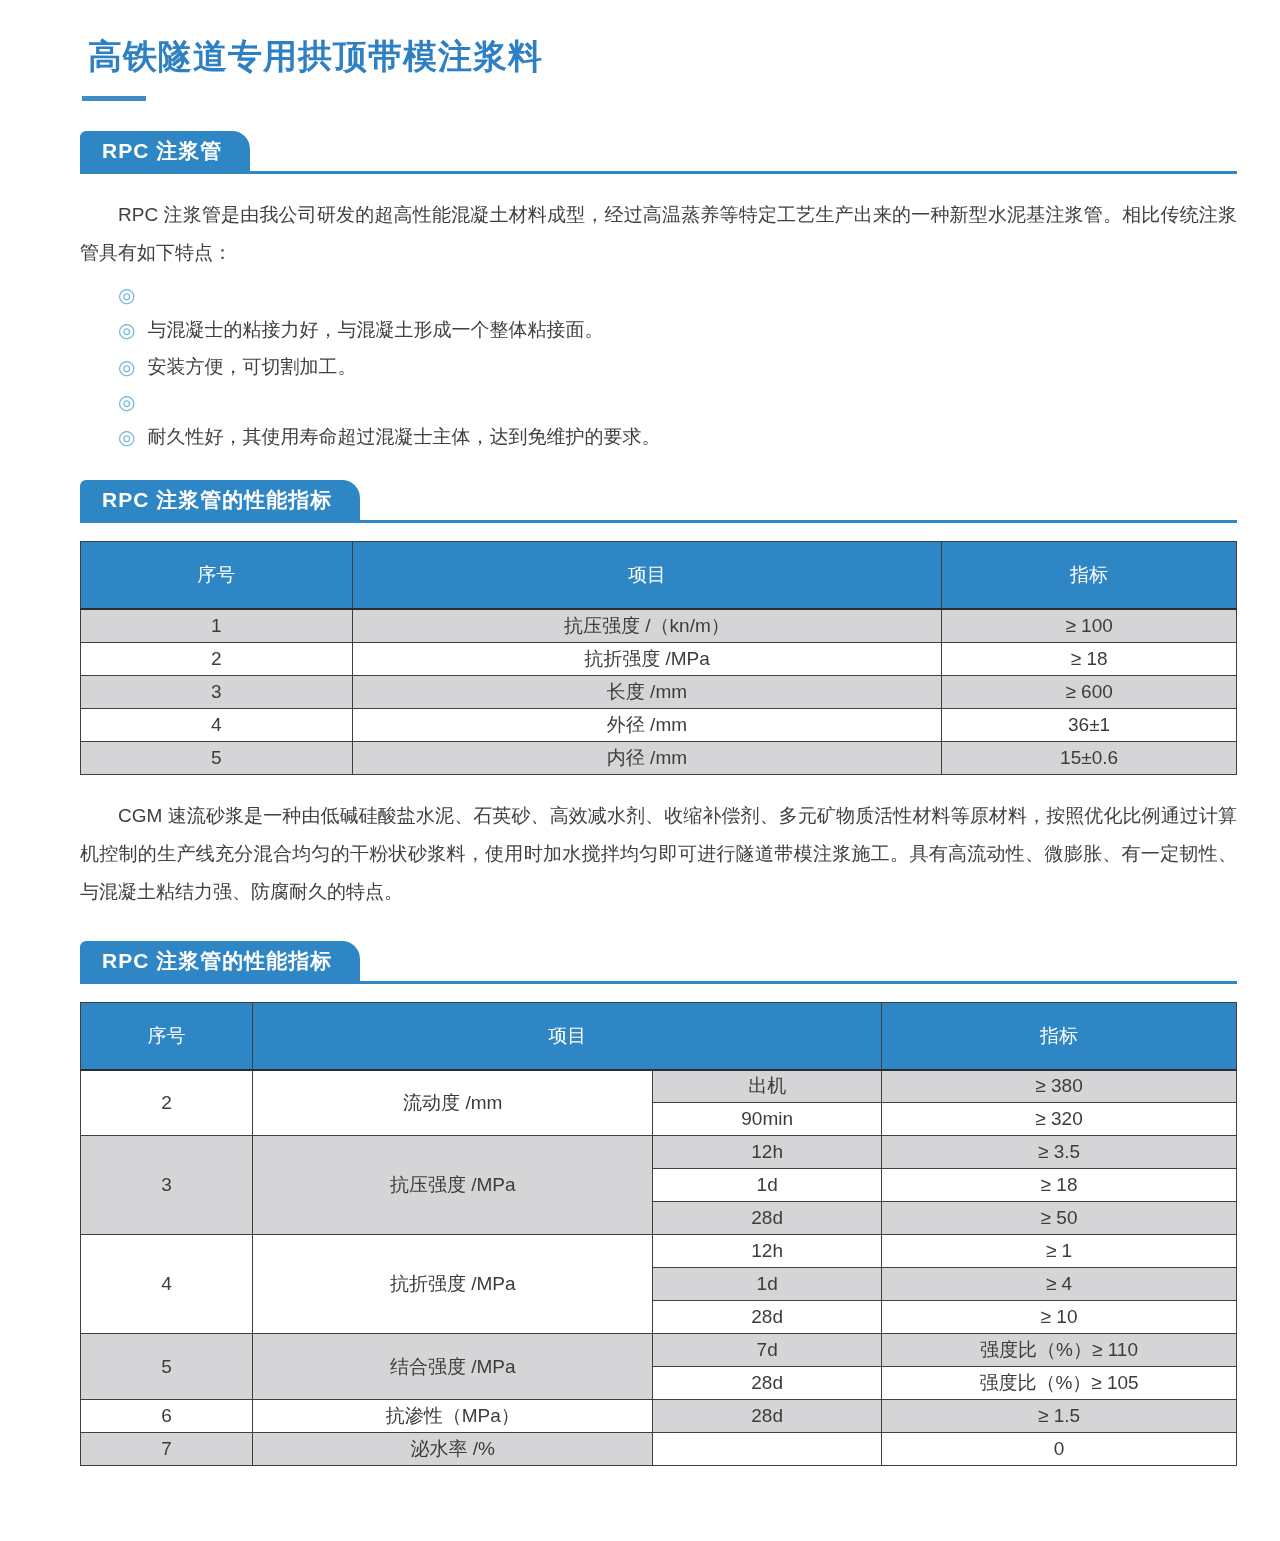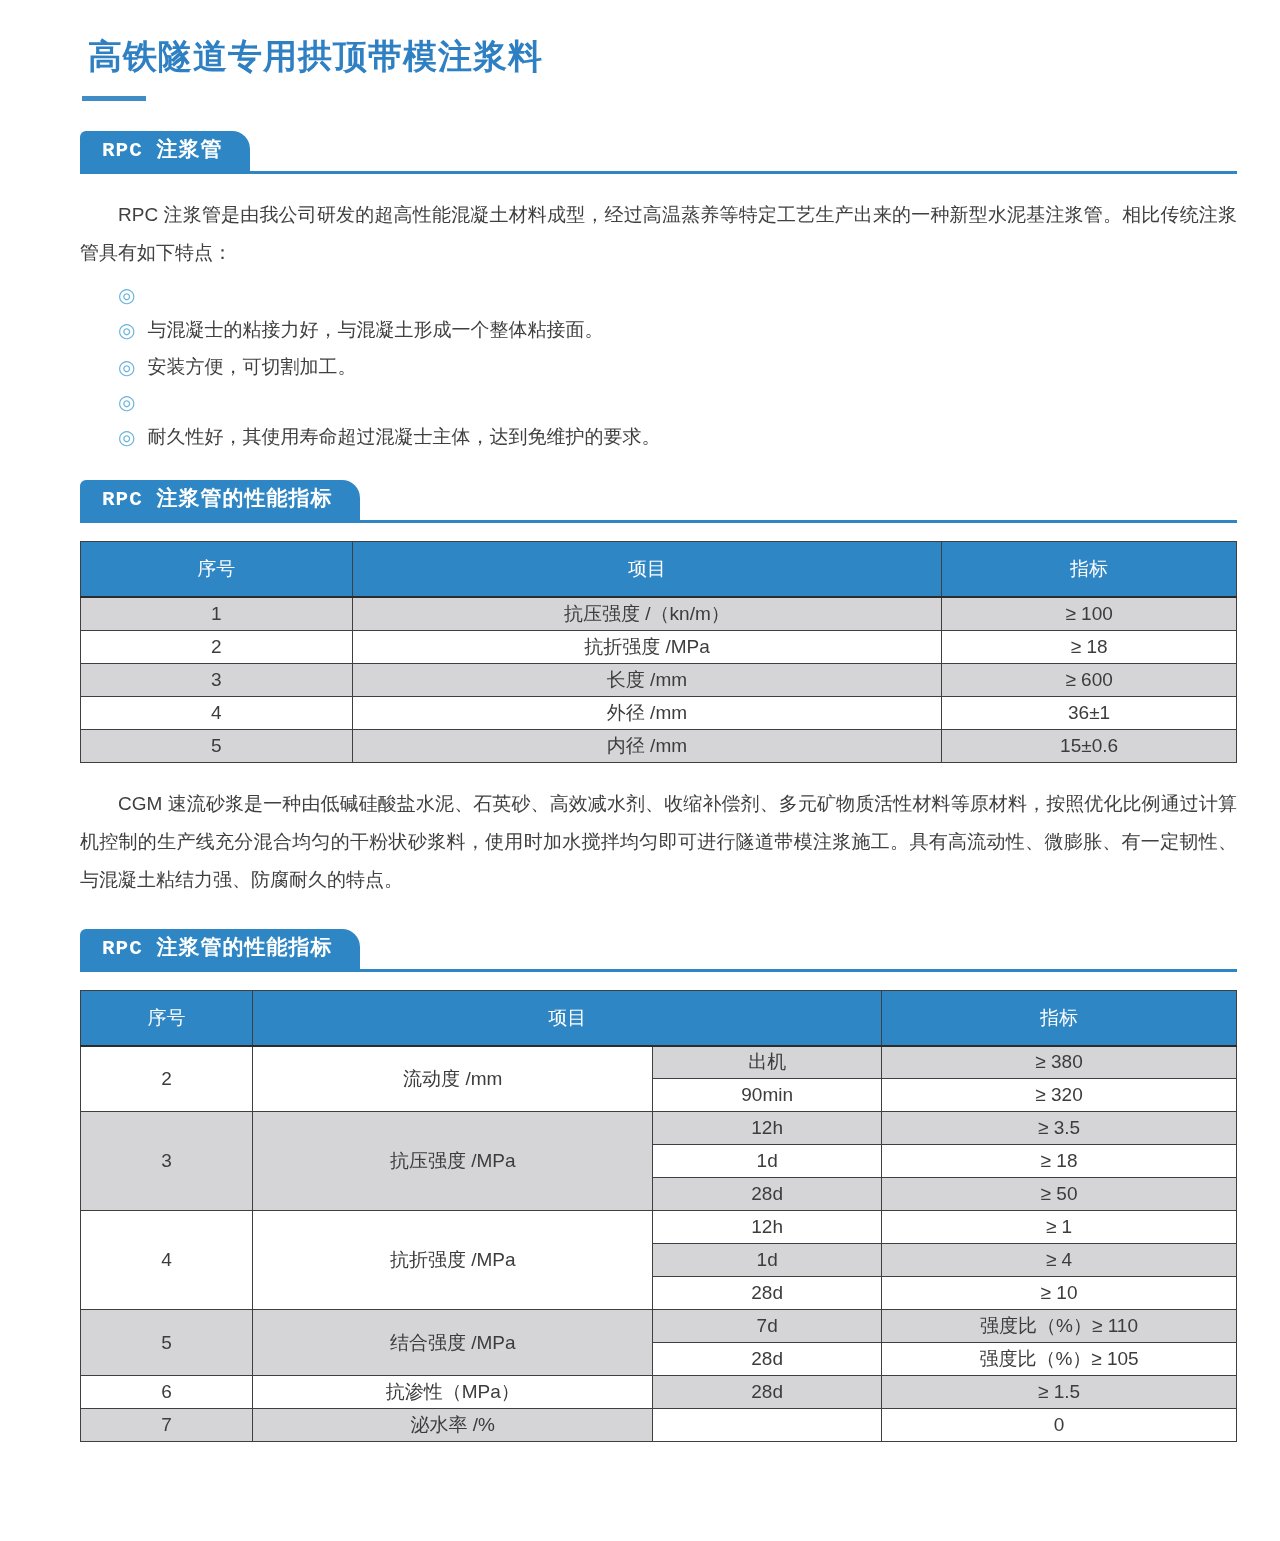--- a/index.html
+++ b/index.html
@@ -46,21 +46,20 @@
   .badge{
     display:inline-block;
     background:var(--accent);
     color:#ffffff;
     font-size:21px;
     font-weight:bold;
     line-height:22px;
     padding:9px 28px 9px 22px;
     border-radius:6px 18px 0 0;
     letter-spacing:1px;
-    font-family:Liberation Mono, monospace;
   }
 
   ul.bullets{
     list-style:none;
     margin:12px 0 0 0;
     padding:0 0 0 38px;
   }
   ul.bullets li{
     display:flex;
     align-items:center;
@@ -85,21 +84,21 @@
     text-align:center;
   }
   table.perf th{
     background:var(--accent);
     color:#ffffff;
     font-weight:normal;
     font-size:19px;
     height:36px;
     border:1px solid var(--border);
     border-bottom:2px solid #2c2c2c;
-    padding:14px 4px;
+    padding:20px 4px;
   }
   table.perf td{
     height:33px;
     border:1px solid var(--border);
     padding:2px 6px;
     overflow:hidden;
     white-space:nowrap;
   }
   table.perf td.g{background:var(--row-gray);}
   table.perf td.w{background:#ffffff;}

